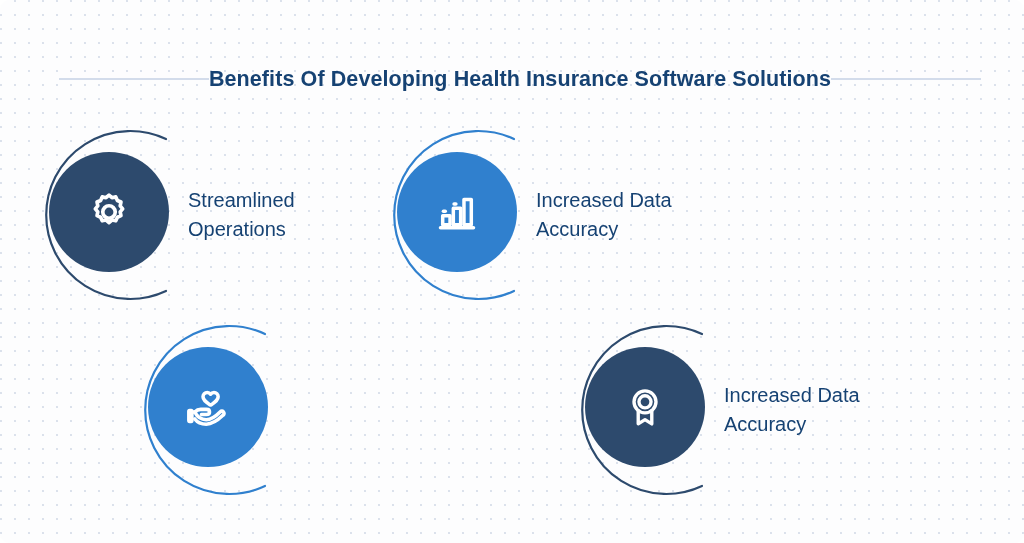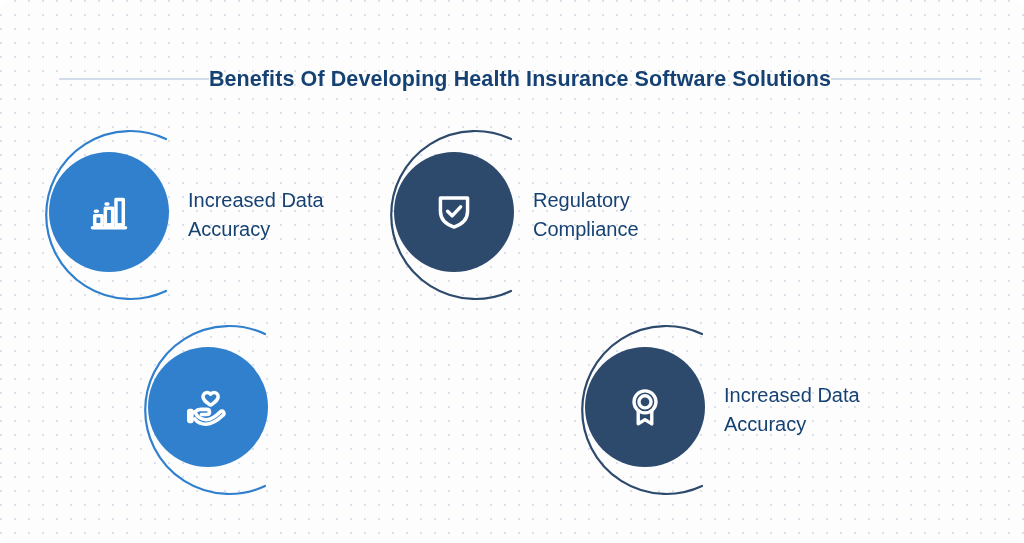--- a/index.html
+++ b/index.html
@@ -111,54 +111,54 @@
 <div id="infographic">
 
   <div class="title-row">
     <div class="title-rule left"></div>
     <div class="title-text">Benefits Of Developing Health Insurance Software Solutions</div>
     <div class="title-rule right"></div>
   </div>
 
   <div class="row row-1" style="padding-left:14px;">
 
+    <div class="benefit-item" style="width:348px;">
+      <div class="badge">
+        <svg class="arc" viewBox="0 0 180 180">
+          <path d="M 152 14 A 84 84 0 1 0 152 166" fill="none" stroke="#2d4a6d" stroke-width="2.2" stroke-linecap="round"></path>
+        </svg>
+        <div class="circle navy">
+          <svg class="icon-svg" width="46" height="46" viewBox="0 0 24 24" fill="none" stroke="#ffffff" stroke-width="1.9" stroke-linecap="round" stroke-linejoin="round">
+            <path d="M12 3.2 l1.55 1.32 2.0 -0.42 0.82 1.88 1.88 0.82 -0.42 2.0 1.32 1.55 -1.32 1.55 0.42 2.0 -1.88 0.82 -0.82 1.88 -2.0 -0.42 -1.55 1.32 -1.55 -1.32 -2.0 0.42 -0.82 -1.88 -1.88 -0.82 0.42 -2.0 -1.32 -1.55 1.32 -1.55 -0.42 -2.0 1.88 -0.82 0.82 -1.88 2.0 0.42 z"></path>
+            <circle cx="12" cy="12" r="3.25"></circle>
+          </svg>
+        </div>
+      </div>
+      <div class="benefit-label">Streamlined Operations</div>
+    </div>
 
     <div class="benefit-item" style="width:345px;">
       <div class="badge">
         <svg class="arc" viewBox="0 0 180 180">
           <path d="M 152 14 A 84 84 0 1 0 152 166" fill="none" stroke="#3080ce" stroke-width="2.2" stroke-linecap="round"></path>
         </svg>
         <div class="circle blue">
           <svg class="icon-svg" width="44" height="44" viewBox="0 0 24 24" fill="none" stroke="#ffffff" stroke-width="1.9" stroke-linecap="round" stroke-linejoin="round">
             <rect x="4.2" y="14.0" width="4.0" height="5.0"></rect>
             <rect x="10.0" y="10.0" width="4.0" height="9.0"></rect>
             <rect x="15.8" y="5.2" width="4.0" height="13.8"></rect>
             <line x1="3.0" y1="20.6" x2="21.0" y2="20.6"></line>
             <line x1="4.6" y1="11.6" x2="5.6" y2="11.6"></line>
             <line x1="10.4" y1="7.6" x2="11.4" y2="7.6"></line>
           </svg>
         </div>
       </div>
       <div class="benefit-label">Increased Data Accuracy</div>
     </div>
 
-    <div class="benefit-item" style="width:310px;">
-      <div class="badge">
-        <svg class="arc" viewBox="0 0 180 180">
-          <path d="M 152 14 A 84 84 0 1 0 152 166" fill="none" stroke="#2d4a6d" stroke-width="2.2" stroke-linecap="round"></path>
-        </svg>
-        <div class="circle navy">
-          <svg class="icon-svg" width="44" height="44" viewBox="0 0 24 24" fill="none" stroke="#ffffff" stroke-width="1.9" stroke-linecap="round" stroke-linejoin="round">
-            <path d="M4.6 4.4 h14.8 v7.2 c0 4.6 -3.5 7.3 -7.4 8.6 c-3.9 -1.3 -7.4 -4.0 -7.4 -8.6 z"></path>
-            <polyline points="8.5,11.6 11.0,14.1 15.6,9.2"></polyline>
-          </svg>
-        </div>
-      </div>
-      <div class="benefit-label">Regulatory Compliance</div>
-    </div>
 
   </div>
 
   <div class="row row-2" style="padding-left:113px;">
 
     <div class="benefit-item" style="width:437px;">
       <div class="badge">
         <svg class="arc" viewBox="0 0 180 180">
           <path d="M 152 14 A 84 84 0 1 0 152 166" fill="none" stroke="#3080ce" stroke-width="2.2" stroke-linecap="round"></path>
         </svg>

